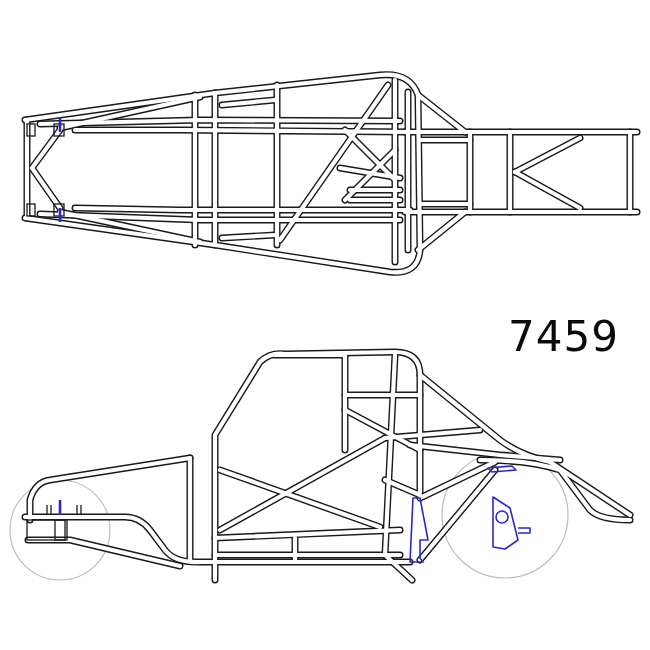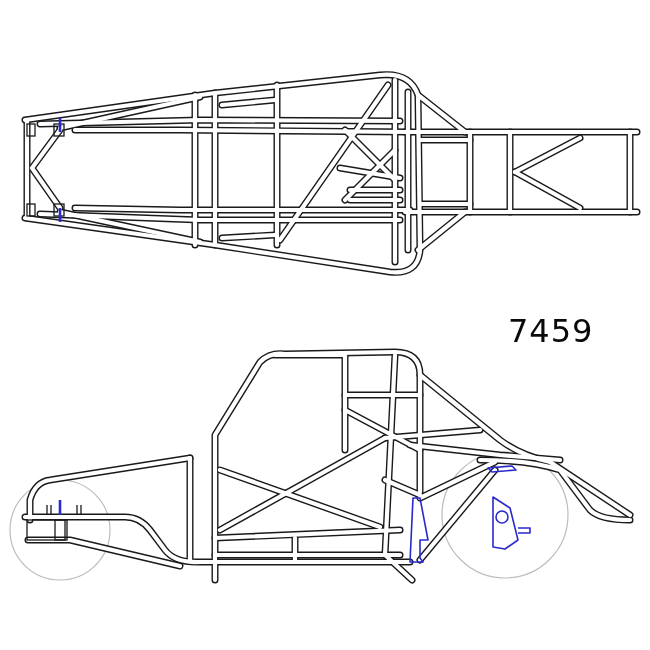--- a/index.html
+++ b/index.html
@@ -4,21 +4,21 @@
 <style>
   html, body { margin:0; padding:0; background:#ffffff; }
   body { width:650px; height:650px; position:relative; overflow:hidden; font-family:"DejaVu Sans", sans-serif; }
   #canvas { position:absolute; left:0; top:0; width:650px; height:650px; }
   .tube { fill:none; stroke:#1a1a1a; stroke-width:7; stroke-linecap:round; stroke-linejoin:round; }
   .tube-in { fill:none; stroke:#ffffff; stroke-width:4.2; stroke-linecap:round; stroke-linejoin:round; }
   .wheel { fill:none; stroke:#bdbdbd; stroke-width:1.2; }
   .blue { fill:none; stroke:#2a2acc; stroke-width:1.6; stroke-linejoin:round; }
   .blue-thick { fill:none; stroke:#2a2acc; stroke-width:2.6; }
   .thin { fill:none; stroke:#1a1a1a; stroke-width:1.3; }
-  #part-number { position:absolute; left:508px; top:312px; font-family:"DejaVu Sans", sans-serif; font-size:32px; color:#0a0a0a; letter-spacing:1px; }
+  #part-number { position:absolute; left:508px; top:312px; font-family:"DejaVu Sans", sans-serif; font-size:42px; color:#0a0a0a; letter-spacing:1px; }
 </style>
 </head>
 <body>
 
 <svg id="canvas" viewBox="0 0 650 650" xmlns="http://www.w3.org/2000/svg">
   <defs>
     
   </defs>
 
   <g>

